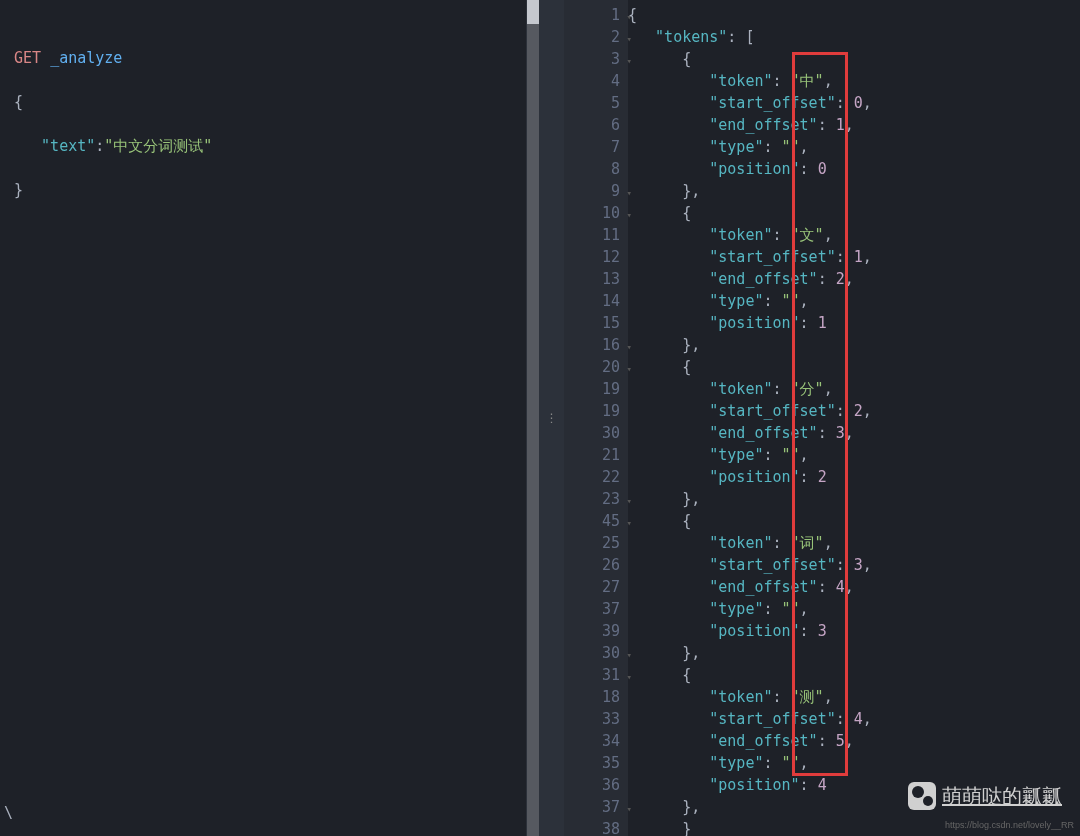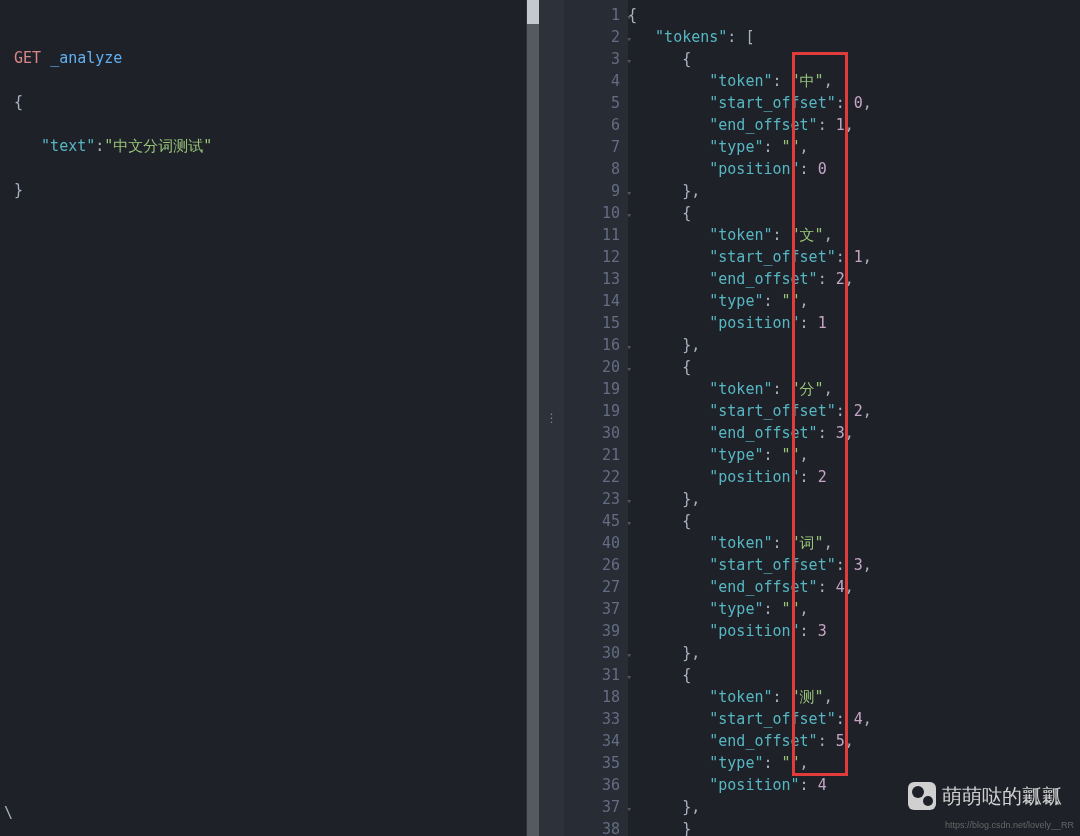--- a/index.html
+++ b/index.html
@@ -120,20 +120,21 @@
   position: absolute;
   right: 18px;
   bottom: 26px;
   color: #d0d0d0;
   font-family: sans-serif;
   font-size: 20px;
   display: flex;
   align-items: center;
   gap: 6px;
   pointer-events: none;
+  text-decoration: underline;
 }
 .watermark .wechat-icon {
   width: 28px;
   height: 28px;
   background: #d0d0d0;
   border-radius: 6px;
   position: relative;
 }
 .watermark .wechat-icon::before {
   content: "";
@@ -209,21 +210,21 @@
         <div class="ln">15</div>
         <div class="ln fold">16</div>
         <div class="ln fold">20</div>
         <div class="ln">19</div>
         <div class="ln">19</div>
         <div class="ln">30</div>
         <div class="ln">21</div>
         <div class="ln">22</div>
         <div class="ln fold">23</div>
         <div class="ln fold">45</div>
-        <div class="ln">40</div>
+        <div class="ln">25</div>
         <div class="ln">26</div>
         <div class="ln">27</div>
         <div class="ln">37</div>
         <div class="ln">39</div>
         <div class="ln fold">30</div>
         <div class="ln fold">31</div>
         <div class="ln">18</div>
         <div class="ln">33</div>
         <div class="ln">34</div>
         <div class="ln">35</div>

